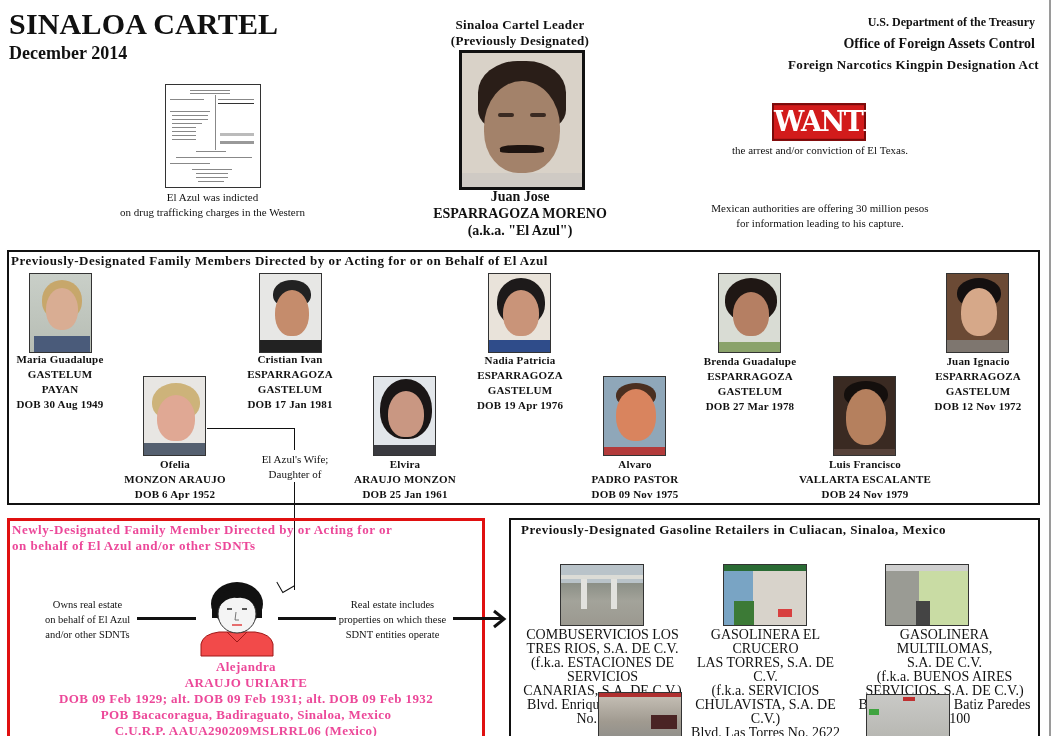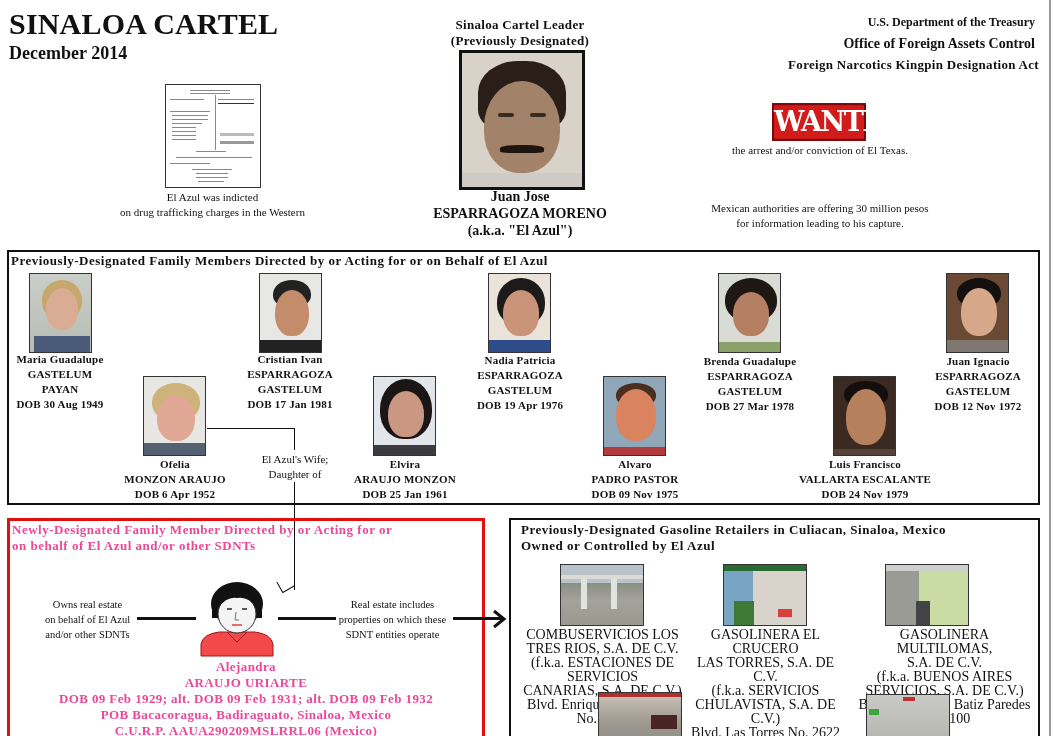--- a/index.html
+++ b/index.html
@@ -252,21 +252,20 @@
   <div>Alejandra</div>
   <div>ARAUJO URIARTE</div>
   <div>DOB 09 Feb 1929; alt. DOB 09 Feb 1931; alt. DOB 09 Feb 1932</div>
   <div>POB Bacacoragua, Badiraguato, Sinaloa, Mexico</div>
   <div>C.U.R.P. AAUA290209MSLRRL06 (Mexico)</div>
 </div>
 
 <div class="abs box" style="left:509px;top:518px;width:531px;height:230px;"></div>
 <div class="abs section-title" style="left:489px;top:522px;margin-left:32px;">
   <div>Previously-Designated Gasoline Retailers in Culiacan, Sinaloa, Mexico</div>
-  <div>Owned or Controlled by El Azul</div>
 </div>
 
 <div class="abs photo" style="left:560px;top:564px;width:84px;height:62px;background:linear-gradient(#b9c3c9 0%,#b9c3c9 30%,#8b8f86 30%,#a3a39a 60%,#9b9990 100%);">
   <div class="abs" style="left:0;top:10px;width:84px;height:4px;background:#dcdcd6;"></div>
   <div class="abs" style="left:20px;top:14px;width:6px;height:30px;background:#e2e2de;"></div>
   <div class="abs" style="left:50px;top:14px;width:6px;height:30px;background:#e2e2de;"></div>
 </div>
 <div class="abs photo" style="left:723px;top:564px;width:84px;height:62px;background:linear-gradient(90deg,#79a4c4 0%,#79a4c4 35%,#d8d3cb 35%,#d8d3cb 100%);">
   <div class="abs" style="left:0;top:0;width:84px;height:6px;background:#2a6b34;"></div>
   <div class="abs" style="left:10px;top:36px;width:20px;height:26px;background:#3c7a36;"></div>

